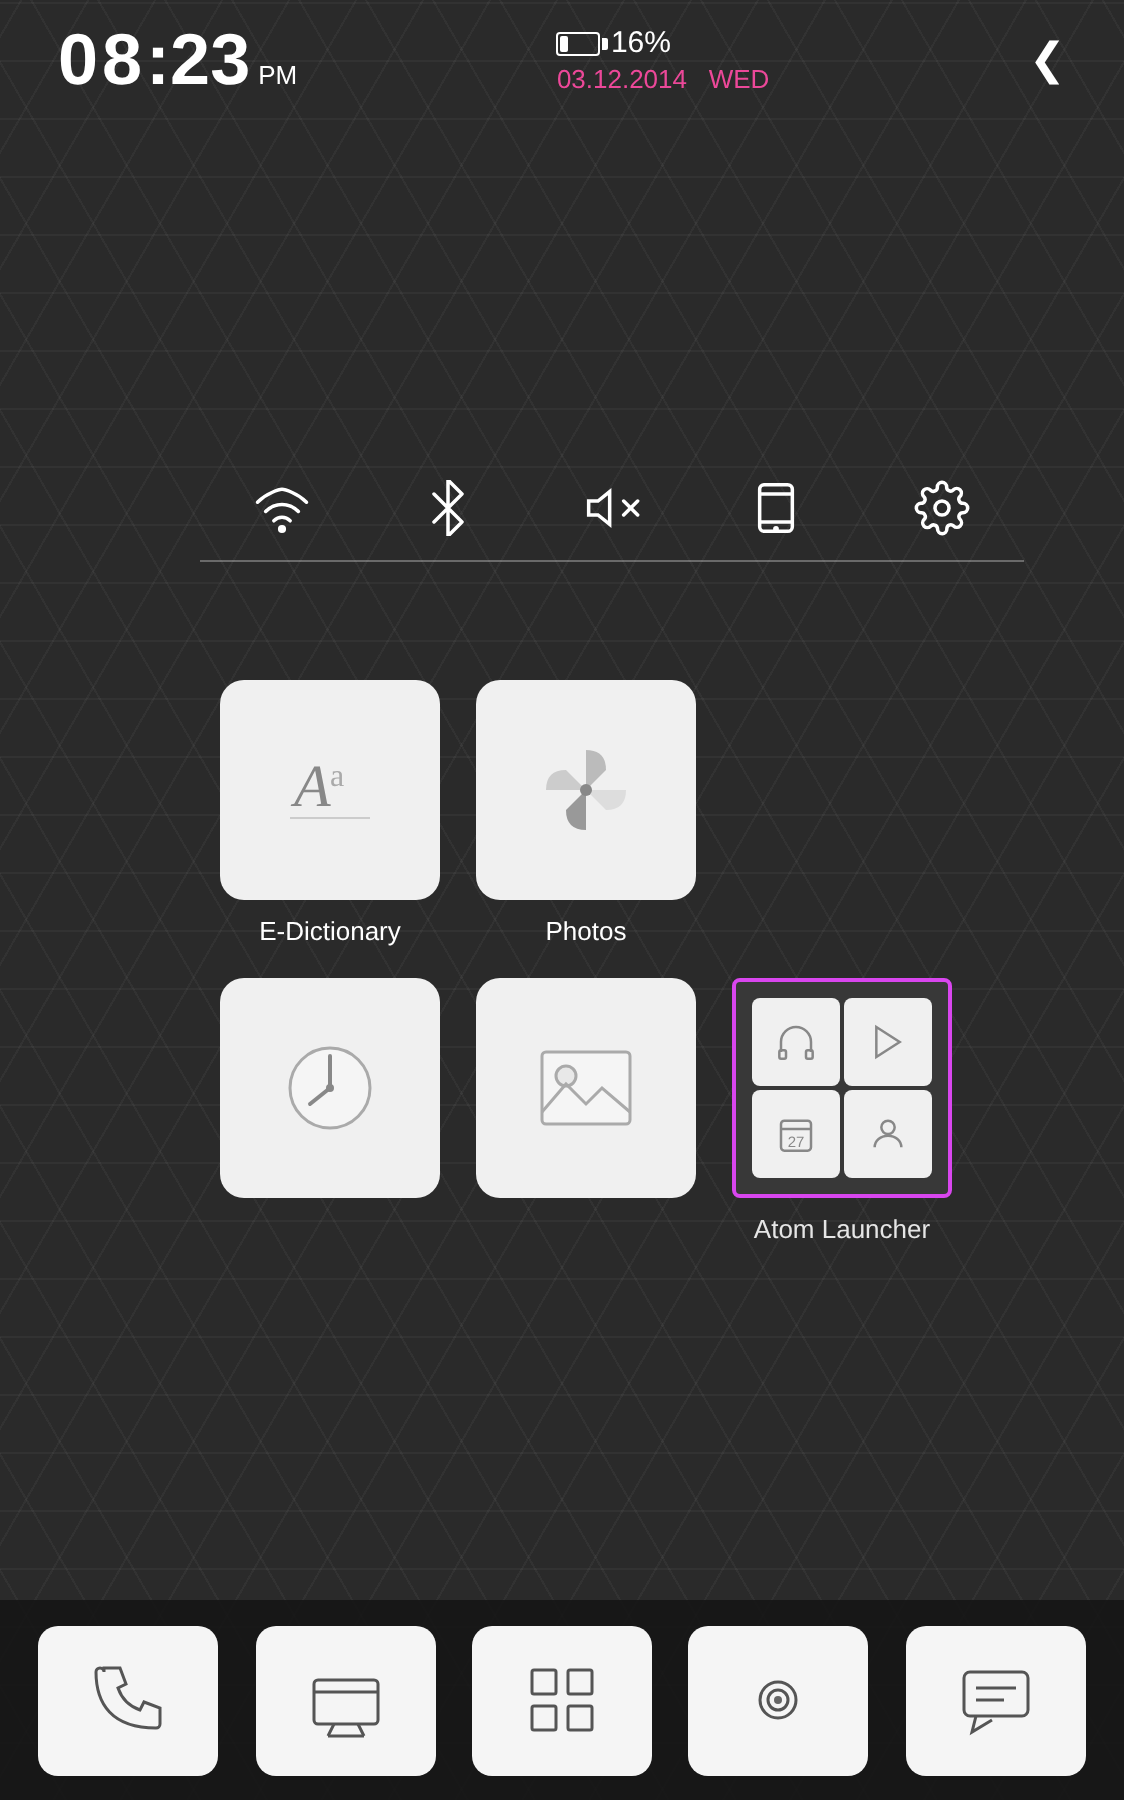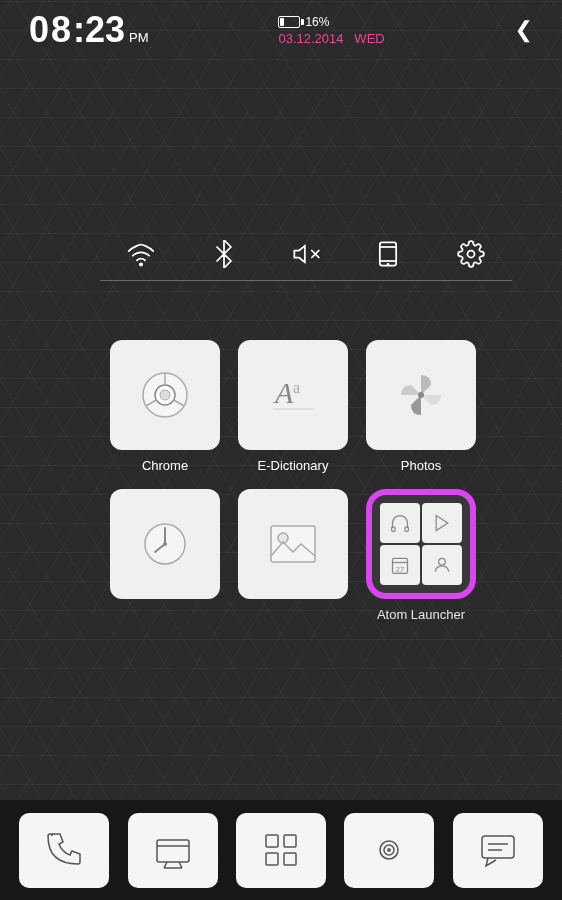--- a/index.html
+++ b/index.html
@@ -85,21 +85,21 @@
       display: flex;
       flex-direction: column;
       align-items: flex-start;
       gap: 2px;
     }
 
     .battery-info {
       display: flex;
       align-items: center;
       gap: 5px;
-      font-size: 12px;
+      font-size: 15px;
       color: #ffffff;
     }
 
     .battery-icon {
       width: 22px;
       height: 12px;
       border: 1.5px solid #fff;
       border-radius: 2px;
       position: relative;
       display: inline-block;
@@ -217,22 +217,22 @@
       flex-direction: column;
       align-items: center;
       cursor: pointer;
       width: 110px;
     }
 
     .folder-icon-box {
       width: 110px;
       height: 110px;
       background: #383838;
-      border: 6px solid #d946ef;
-      border-radius: 20px;
+      border: 2px solid #d946ef;
+      border-radius: 4px;
       display: grid;
       grid-template-columns: 1fr 1fr;
       grid-template-rows: 1fr 1fr;
       gap: 2px;
       padding: 8px;
       margin-bottom: 8px;
     }
 
     .folder-mini-icon {
       background: #f0f0f0;
@@ -353,33 +353,20 @@
     <svg viewBox="0 0 24 24">
       <circle cx="12" cy="12" r="3" stroke="#fff"></circle>
       <path d="M19.4 15a1.65 1.65 0 0 0 .33 1.82l.06.06a2 2 0 0 1-2.83 2.83l-.06-.06a1.65 1.65 0 0 0-1.82-.33 1.65 1.65 0 0 0-1 1.51V21a2 2 0 0 1-4 0v-.09A1.65 1.65 0 0 0 9 19.4a1.65 1.65 0 0 0-1.82.33l-.06.06a2 2 0 0 1-2.83-2.83l.06-.06A1.65 1.65 0 0 0 4.68 15a1.65 1.65 0 0 0-1.51-1H3a2 2 0 0 1 0-4h.09A1.65 1.65 0 0 0 4.6 9a1.65 1.65 0 0 0-.33-1.82l-.06-.06a2 2 0 0 1 2.83-2.83l.06.06A1.65 1.65 0 0 0 9 4.68a1.65 1.65 0 0 0 1-1.51V3a2 2 0 0 1 4 0v.09a1.65 1.65 0 0 0 1 1.51 1.65 1.65 0 0 0 1.82-.33l.06-.06a2 2 0 0 1 2.83 2.83l-.06.06A1.65 1.65 0 0 0 19.4 9a1.65 1.65 0 0 0 1.51 1H21a2 2 0 0 1 0 4h-.09a1.65 1.65 0 0 0-1.51 1z" stroke="#fff"></path>
     </svg>
   </span>
 </div>
 
 <div class="app-grid-section">
   <div class="app-row">
 
-    <div class="app-item">
-      <div class="app-icon-box">
-        <svg viewBox="0 0 60 60" fill="none">
-          <circle cx="30" cy="30" r="22" stroke="#aaa" stroke-width="1.5" fill="#f5f5f5"></circle>
-          <circle cx="30" cy="30" r="10" stroke="#888" stroke-width="1.5" fill="white"></circle>
-          <circle cx="30" cy="30" r="5" stroke="#aaa" stroke-width="1" fill="#ddd"></circle>
-          <line x1="30" y1="8" x2="30" y2="20" stroke="#aaa" stroke-width="1.5"></line>
-          <line x1="10.8" y1="41" x2="21.2" y2="35" stroke="#aaa" stroke-width="1.5"></line>
-          <line x1="49.2" y1="41" x2="38.8" y2="35" stroke="#aaa" stroke-width="1.5"></line>
-        </svg>
-      </div>
-      <span class="app-label">Chrome</span>
-    </div>
 
     <div class="app-item">
       <div class="app-icon-box">
         <svg viewBox="0 0 60 60" fill="none">
           <text x="12" y="38" font-size="30" font-family="serif" fill="#888" font-style="italic">A</text>
           <text x="30" y="28" font-size="16" font-family="serif" fill="#aaa">a</text>
           <line x1="10" y1="44" x2="50" y2="44" stroke="#ccc" stroke-width="1"></line>
         </svg>
       </div>
       <span class="app-label">E-Dictionary</span>

